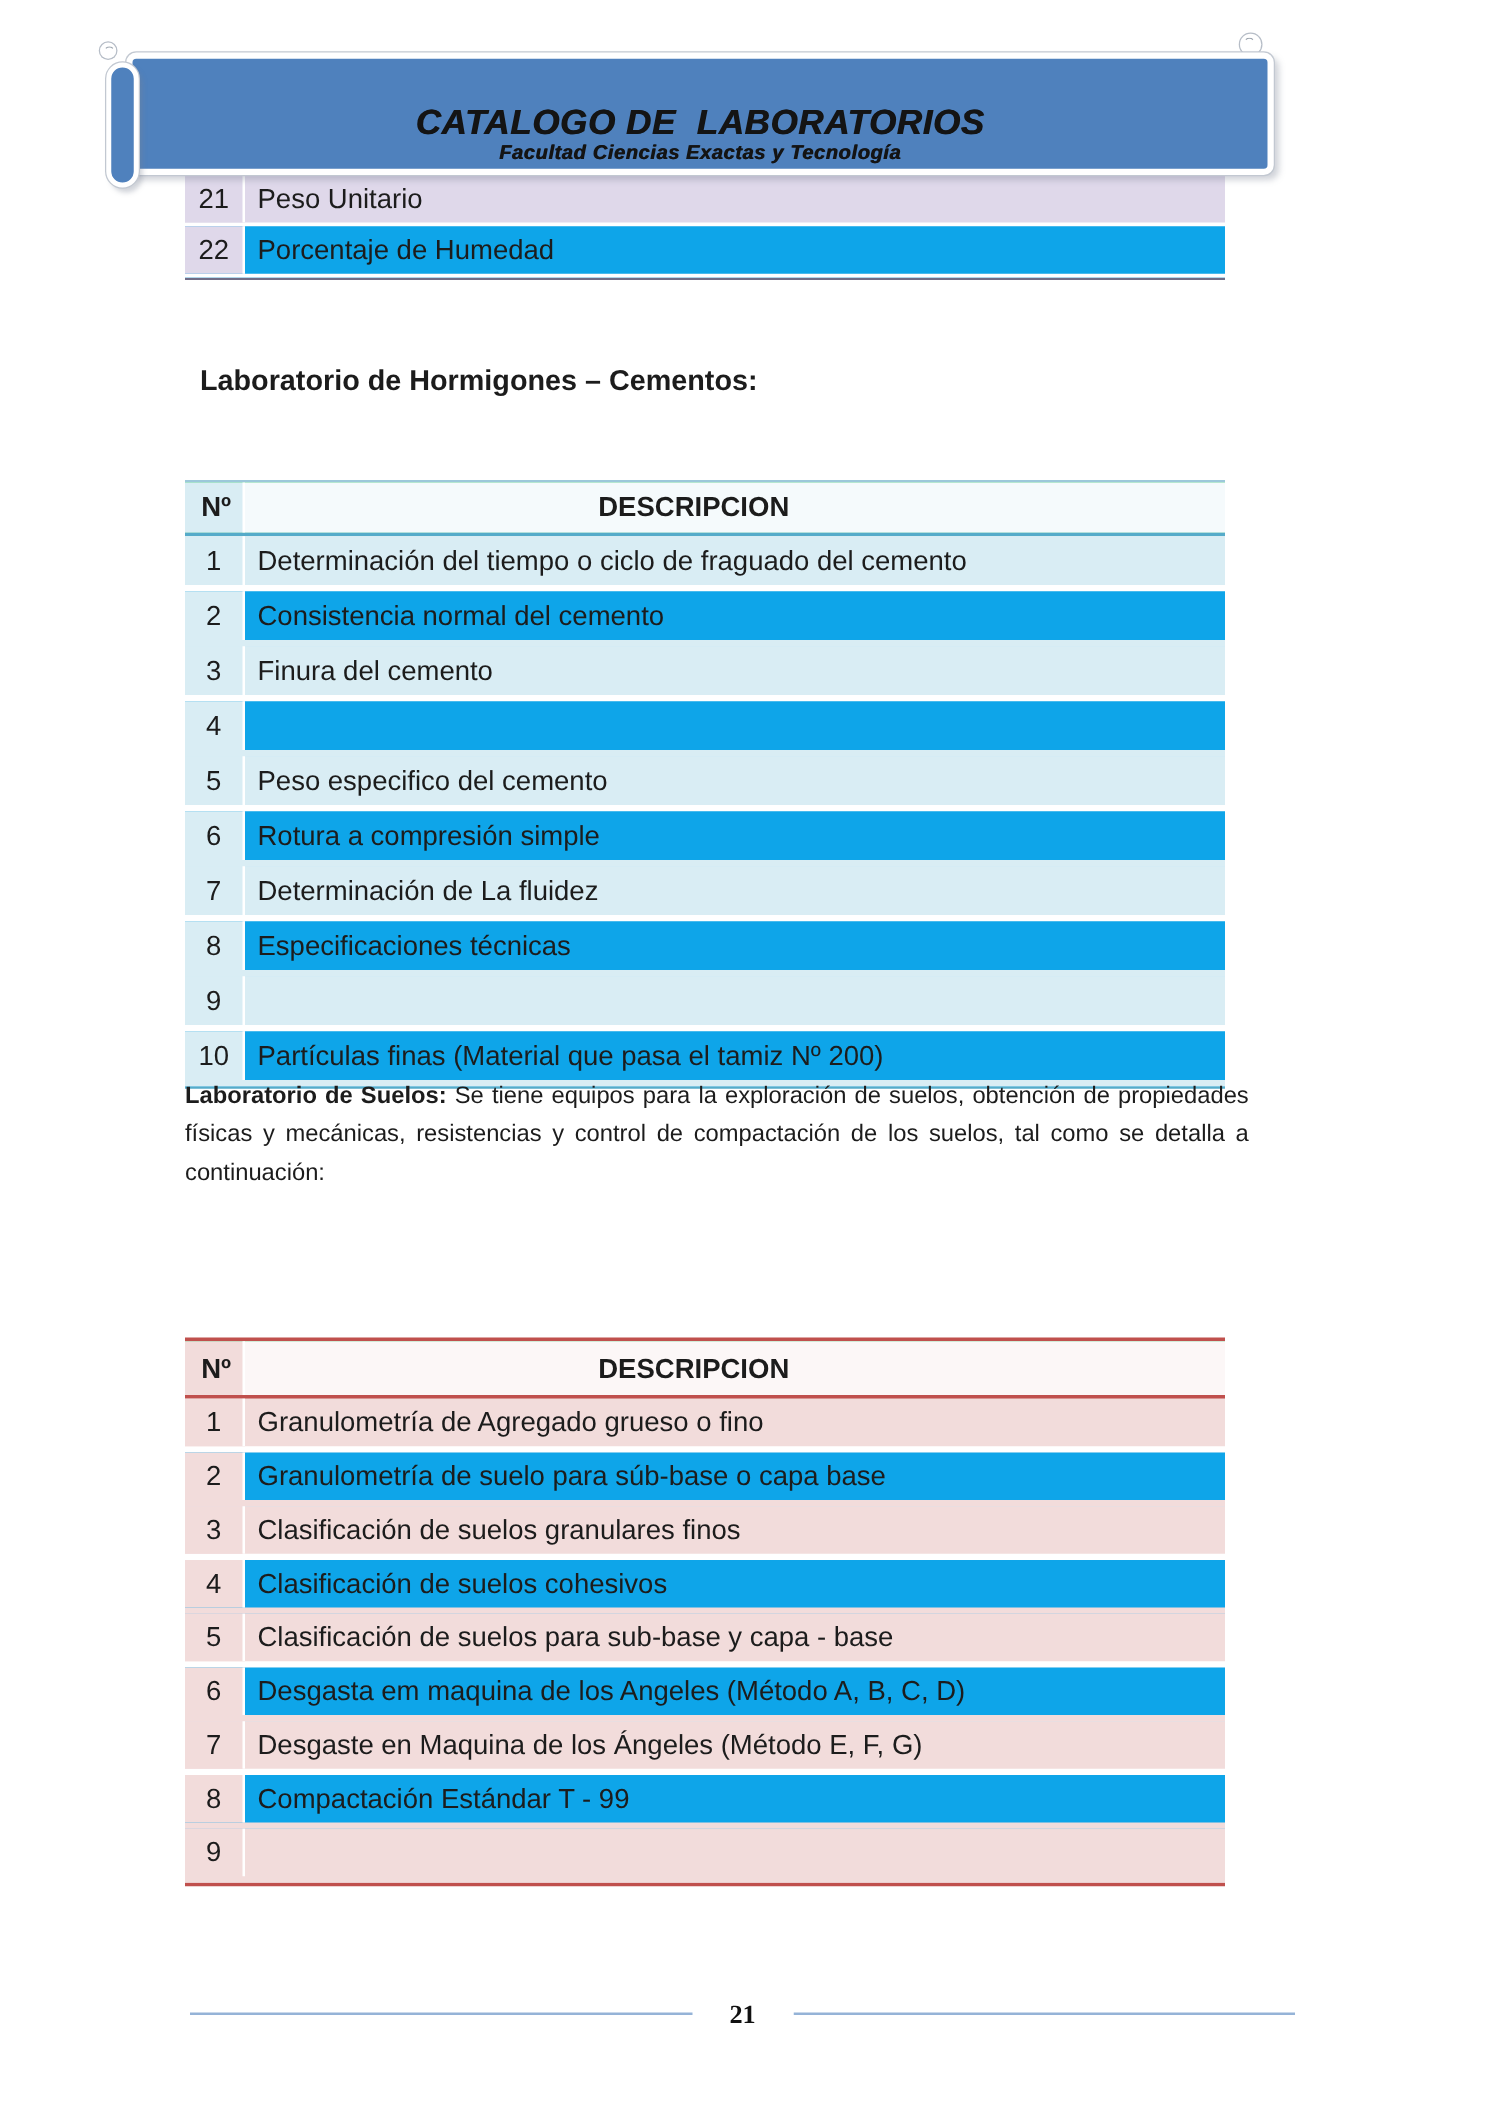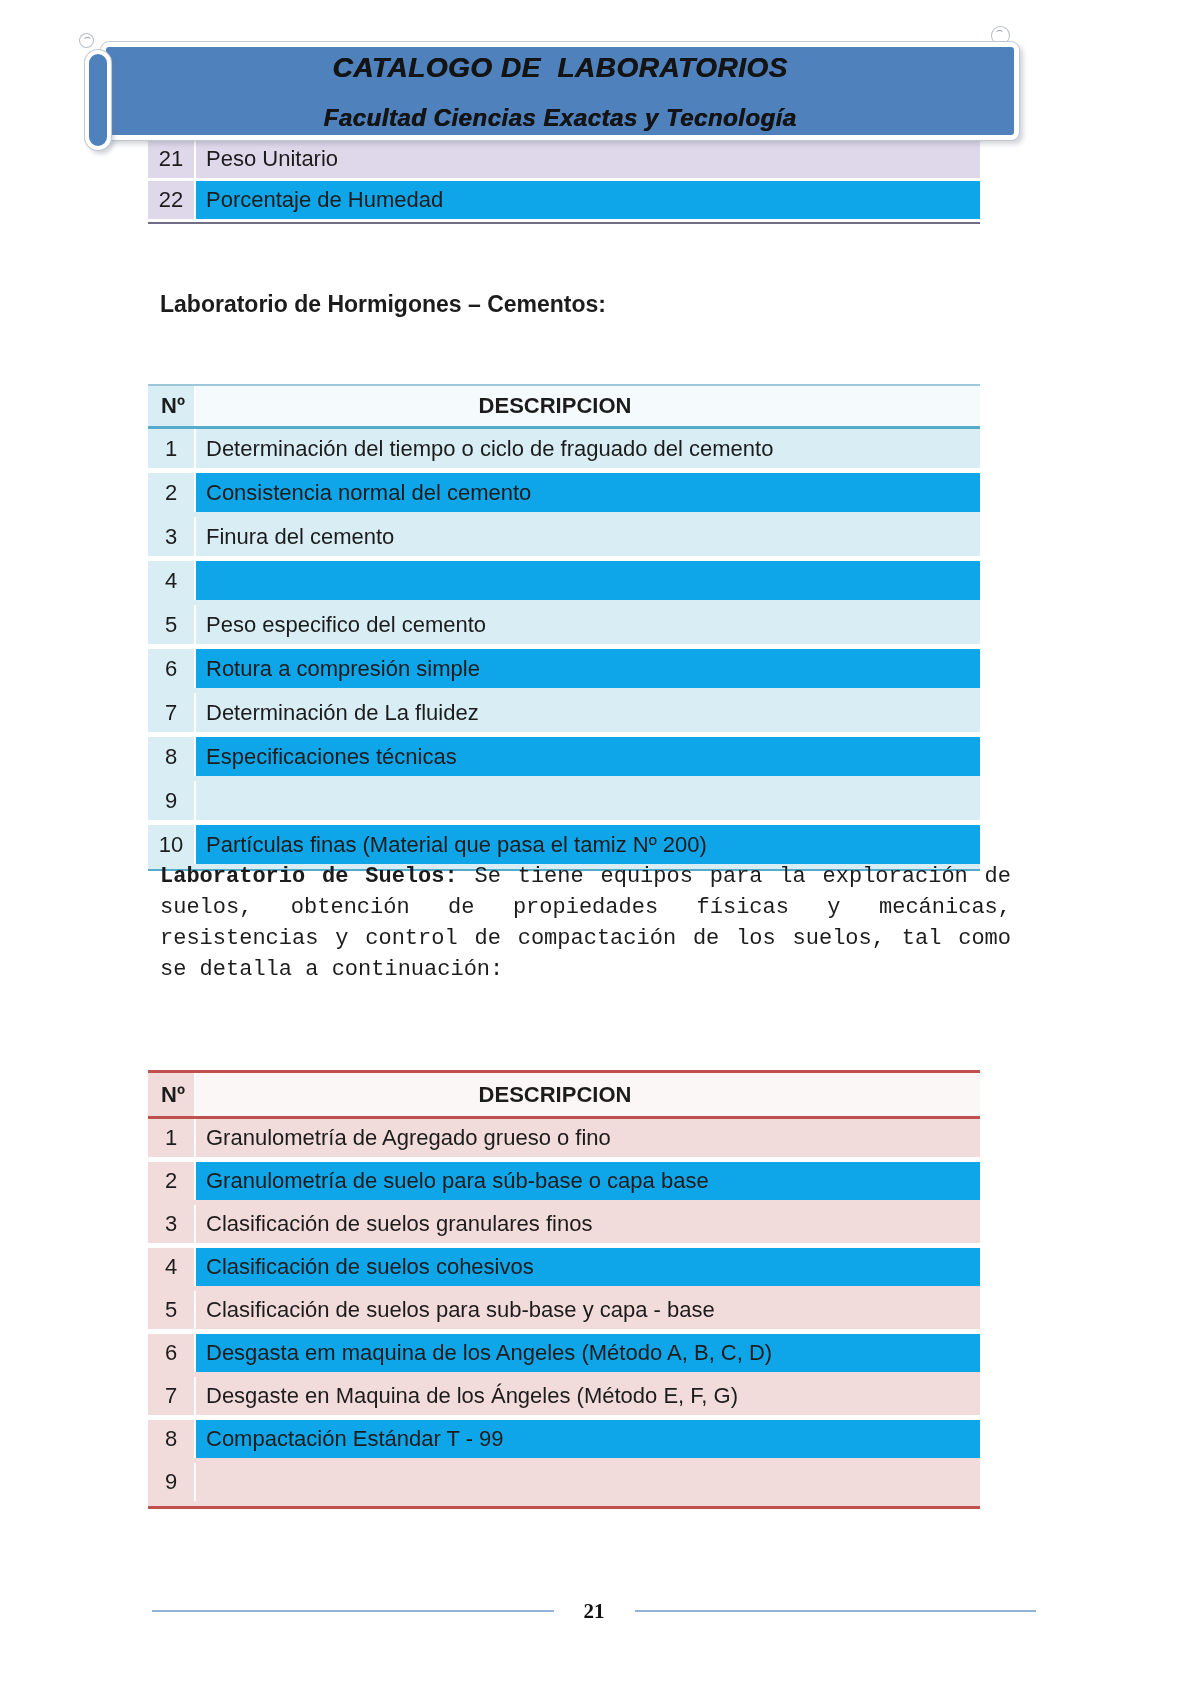--- a/index.html
+++ b/index.html
@@ -14,21 +14,21 @@
     box-shadow:0 0 0 1px #c2c8d1, 4px 4px 5px rgba(120,130,145,.35);
     display:flex;flex-direction:column;justify-content:space-between;
     padding:5px 0 3px 0;box-sizing:content-box;z-index:2;
   }
   .banner-title,.banner-subtitle{
     text-align:center;font-weight:bold;font-style:italic;color:#141414;
     white-space:pre;letter-spacing:.5px;
     text-shadow:.6px 0 0 #141414;
   }
   .banner-title{font-size:28px;}
-  .banner-subtitle{font-size:24px;}
+  .banner-subtitle{font-size:16px;}
   .banner-pill{
     position:absolute;left:85px;top:50px;width:18px;height:92px;
     background:#4F81BD;border:4px solid #ffffff;border-radius:13px;
     box-shadow:0 0 0 1px #c2c8d1, 3px 4px 4px rgba(120,130,145,.35);z-index:3;
   }
   .deco-circle{
     position:absolute;border-radius:50%;background:#ffffff;
     box-shadow:0 0 0 1px #b6bdc7;z-index:1;
   }
   .deco-circle::after{
@@ -61,22 +61,22 @@
   .tdesc{flex:1;display:flex;align-items:center;padding-left:10px;box-sizing:border-box;}
   .thead{height:40px;border-bottom:none;background:#22c55e;}
   .thead .tnum{font-weight:bold;justify-content:flex-start;padding-left:13px;}
   .thead .tdesc{background:var(--hbg);font-weight:bold;justify-content:center;padding-left:0;padding-right:66px;}
   .hdiv{height:3px;background:var(--div);}
   
   .heading-cements{
     position:absolute;left:160px;top:291px;font-size:23px;font-weight:bold;
   }
   .soils-para{
-    position:absolute;left:160px;top:861px;width:851px;
-    font-size:22px;line-height:31px;text-align:justify;font-family:Liberation Mono, monospace;
+    position:absolute;left:148px;top:861px;width:851px;
+    font-size:19px;line-height:31px;text-align:justify;
   }
   .soils-para b{font-weight:bold;}
   
   .footer{
     position:absolute;left:152px;top:1598px;width:884px;height:26px;
     display:flex;align-items:center;--rule:#95B3D7;
   }
   .frule{flex:1;height:2px;background:var(--rule);}
   .fnum{
     margin:0 30px;font-family:"Liberation Serif", serif;font-weight:bold;
@@ -84,21 +84,21 @@
   }
 </style>
 </head>
 <body>
 
 <div class="page">
 
   <div class="deco-circle deco-tl"></div>
   <div class="deco-circle deco-tr"></div>
 
-  <div class="banner-box" style="background: rgb(79, 129, 189);">
+  <div class="banner-box" style="background: rgb(79, 129, 189); justify-content: flex-end;">
     <div class="banner-title">CATALOGO DE  LABORATORIOS</div>
     <div class="banner-subtitle">Facultad Ciencias Exactas y Tecnología</div>
   </div>
   <div class="banner-pill" style="background: rgb(79, 129, 189);"></div>
 
   <div class="dtable t-agg" style="top: 137px; --fill: #DFD8EA; border-top-color: rgb(124, 106, 156); border-bottom-color: rgb(113, 109, 135);">
       <div class="trow shaded">
         <div class="tnum">21</div>
         <div class="tdesc">Peso Unitario</div>
       </div>

